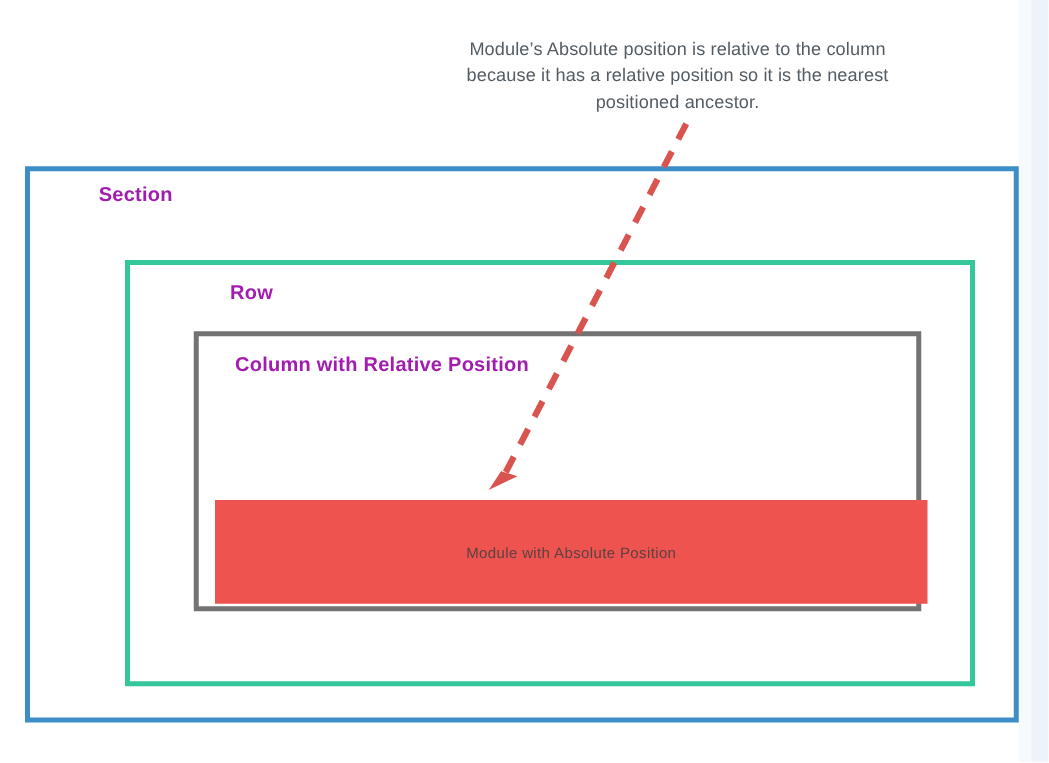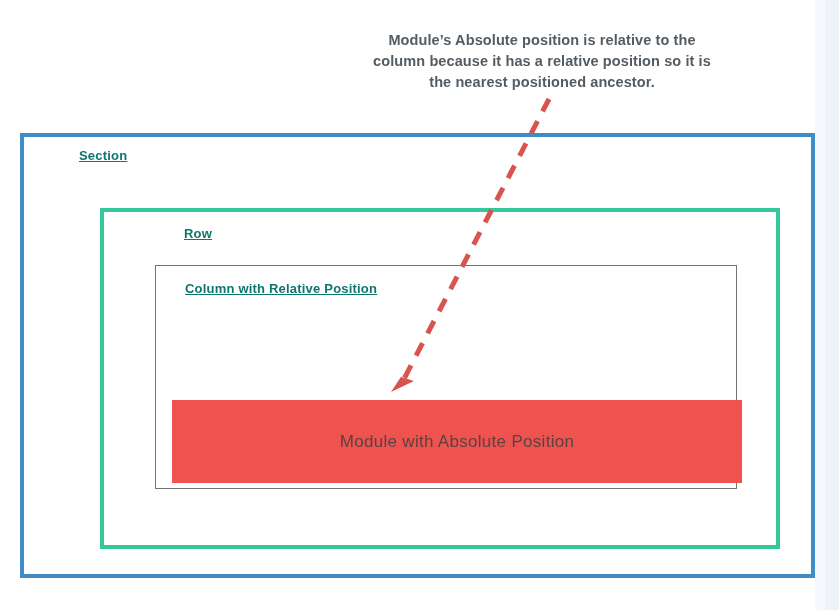--- a/index.html
+++ b/index.html
@@ -38,21 +38,21 @@
   }
 
   
   .annotation {
     position: absolute;
     left: 362px;
     top: 30px;
     width: 360px;
     text-align: center;
     font-size: 14.5px;
-    font-weight: bold;
+    font-weight: normal;
     line-height: 21px;
     color: #545c63;
     letter-spacing: 0.1px;
   }
 
   
   .section-box {
     position: absolute;
     left: 20px;
     top: 133px;
@@ -71,51 +71,50 @@
     border: 4px solid #33c79b;
     box-sizing: border-box;
     background: #ffffff;
   }
   .column-box {
     position: absolute;
     left: 155px;
     top: 265px;
     width: 582px;
     height: 224px;
-    border: 1px solid #737373;
+    border: 4px solid #737373;
     box-sizing: border-box;
     background: #ffffff;
   }
   .module-box {
     position: absolute;
     left: 172px;
     top: 400px;
     width: 570px;
     height: 83px;
     background: #ef5350;
     display: flex;
     align-items: center;
     justify-content: center;
   }
 
   .box-label {
     position: absolute;
-    font-size: 13px;
+    font-size: 16px;
     font-weight: bold;
-    color: #0f766e;
+    color: #a21caf;
     letter-spacing: 0.2px;
     white-space: nowrap;
-    text-decoration: underline;
   }
   .label-section { left: 55px;  top: 11px; }
   .label-row     { left: 36px;  top: 14px; margin-left: 44px; }
   .label-column  { left: 29px;  top: 15px; }
 
   .module-label {
-    font-size: 17px;
+    font-size: 12px;
     font-weight: normal;
     color: #5b4240;
     letter-spacing: 0.3px;
   }
 
   
   .arrow-layer {
     position: absolute;
     left: 0;
     top: 0;

